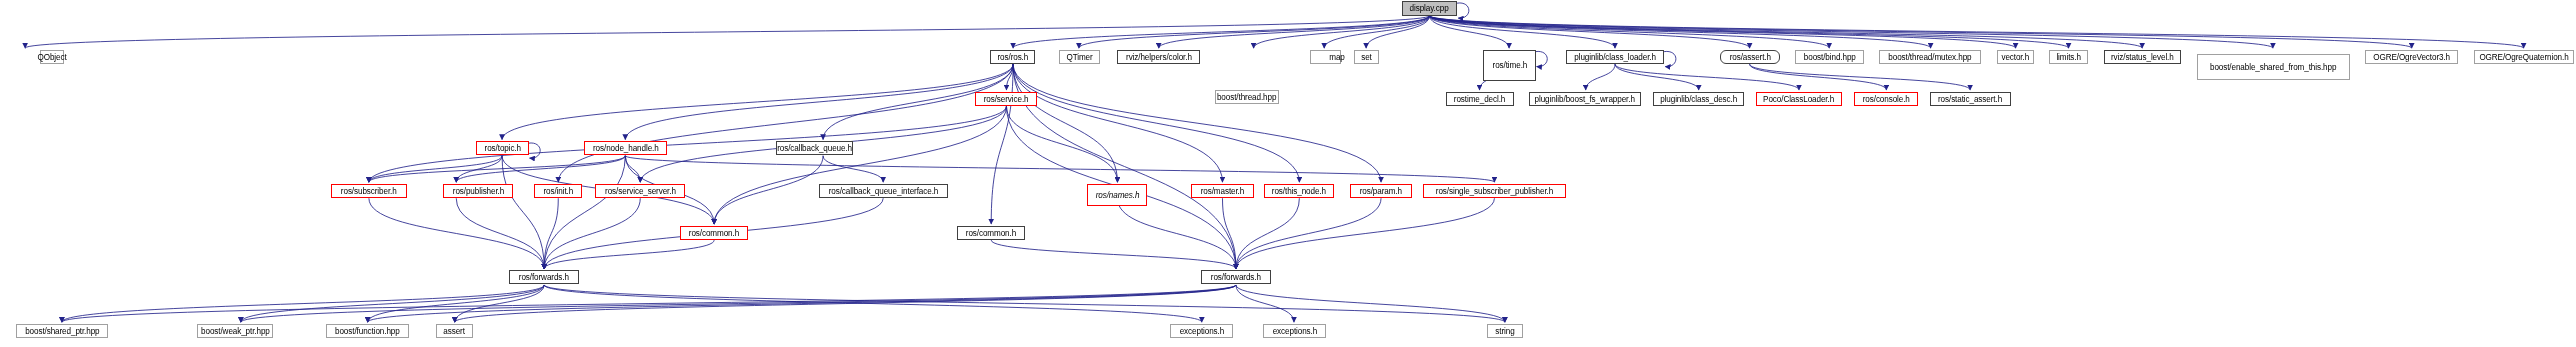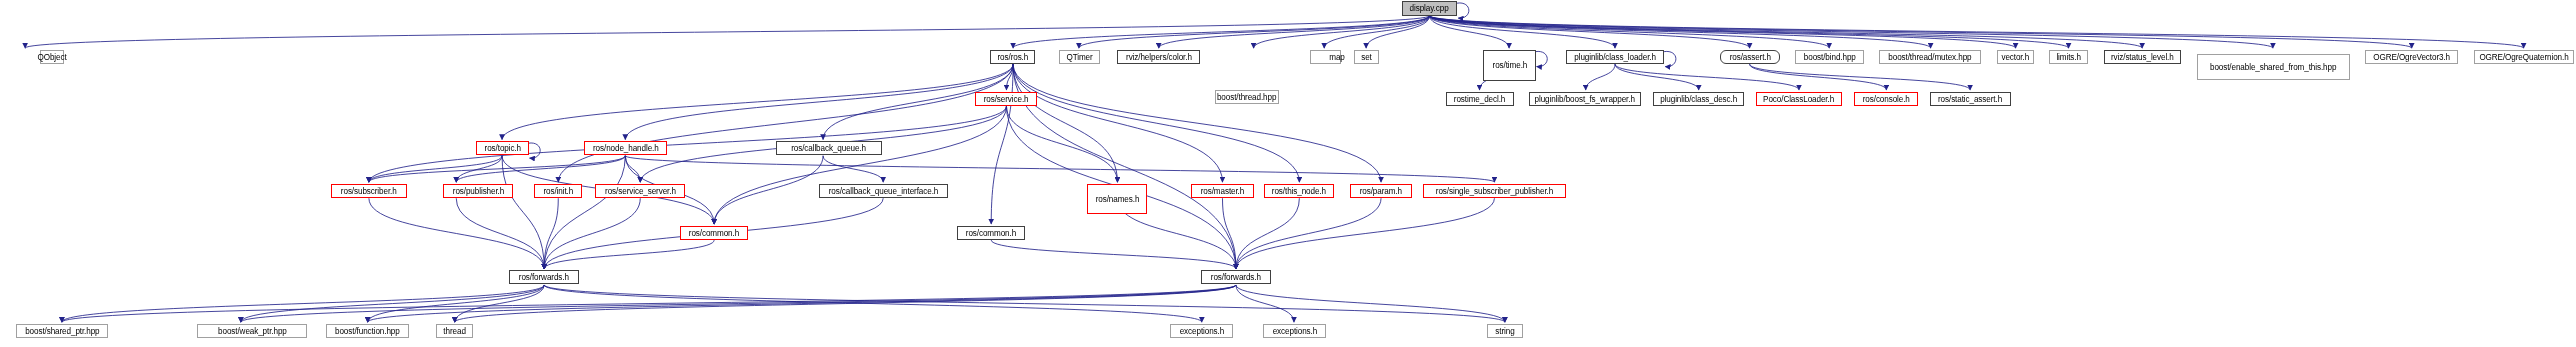--- a/index.html
+++ b/index.html
@@ -230,39 +230,39 @@
       </div>
       <div class="node thick" style="left: 1930px; top: 92px; width: 81px; height: 14.4px;">
         <span class="node-label">ros/static_assert.h</span>
       </div>
       <div class="node red" style="left: 476px; top: 141px; width: 53px; height: 14.4px;">
         <span class="node-label">ros/topic.h</span>
       </div>
       <div class="node red" style="left: 584px; top: 141px; width: 83px; height: 14.4px;">
         <span class="node-label">ros/node_handle.h</span>
       </div>
-      <div class="node thick" style="left: 776px; top: 141px; width: 106px; height: 14.4px;">
+      <div class="node thick" style="left: 776px; top: 141px; width: 77px; height: 14.4px;">
         <span class="node-label">ros/callback_queue.h</span>
       </div>
       <div class="node red" style="left: 331px; top: 184px; width: 76px; height: 14.4px;">
         <span class="node-label">ros/subscriber.h</span>
       </div>
       <div class="node red" style="left: 399px; top: 184px; width: 70px; height: 14.4px; margin-left: 44px;">
         <span class="node-label">ros/publisher.h</span>
       </div>
       <div class="node red" style="left: 534px; top: 184px; width: 48px; height: 14.4px;">
         <span class="node-label">ros/init.h</span>
       </div>
       <div class="node red" style="left: 595px; top: 184px; width: 90px; height: 14.4px;">
         <span class="node-label">ros/service_server.h</span>
       </div>
       <div class="node thick" style="left: 819px; top: 184px; width: 129px; height: 14.4px;">
         <span class="node-label">ros/callback_queue_interface.h</span>
       </div>
-      <div class="node red" style="left: 1087px; top: 184px; width: 60px; height: 30px;">
+      <div class="node red" style="left: 1087px; top: 184px; width: 60px; height: 22px; font-style: italic;">
         <span class="node-label">ros/names.h</span>
       </div>
       <div class="node red" style="left: 1191px; top: 184px; width: 63px; height: 14.4px;">
         <span class="node-label">ros/master.h</span>
       </div>
       <div class="node red" style="left: 1264px; top: 184px; width: 70px; height: 14.4px;">
         <span class="node-label">ros/this_node.h</span>
       </div>
       <div class="node red" style="left: 1350px; top: 184px; width: 62px; height: 14.4px;">
         <span class="node-label">ros/param.h</span>
@@ -278,28 +278,28 @@
       </div>
       <div class="node thick" style="left: 509px; top: 270px; width: 70px; height: 14.4px;">
         <span class="node-label">ros/forwards.h</span>
       </div>
       <div class="node thick" style="left: 1201px; top: 270px; width: 70px; height: 14.4px;">
         <span class="node-label">ros/forwards.h</span>
       </div>
       <div class="node " style="left: 16px; top: 324px; width: 92px; height: 14.4px;">
         <span class="node-label">boost/shared_ptr.hpp</span>
       </div>
-      <div class="node " style="left: 197px; top: 324px; width: 110px; height: 14.4px;">
+      <div class="node " style="left: 197px; top: 324px; width: 76px; height: 14.4px;">
         <span class="node-label">boost/weak_ptr.hpp</span>
       </div>
       <div class="node " style="left: 326px; top: 324px; width: 83px; height: 14.4px;">
         <span class="node-label">boost/function.hpp</span>
       </div>
       <div class="node " style="left: 436px; top: 324px; width: 37px; height: 14.4px;">
-        <span class="node-label">thread</span>
+        <span class="node-label">assert</span>
       </div>
       <div class="node " style="left: 1170px; top: 324px; width: 63px; height: 14.4px;">
         <span class="node-label">exceptions.h</span>
       </div>
       <div class="node " style="left: 1263px; top: 324px; width: 63px; height: 14.4px;">
         <span class="node-label">exceptions.h</span>
       </div>
       <div class="node " style="left: 1487px; top: 324px; width: 36px; height: 14.4px;">
         <span class="node-label">string</span>
       </div>

